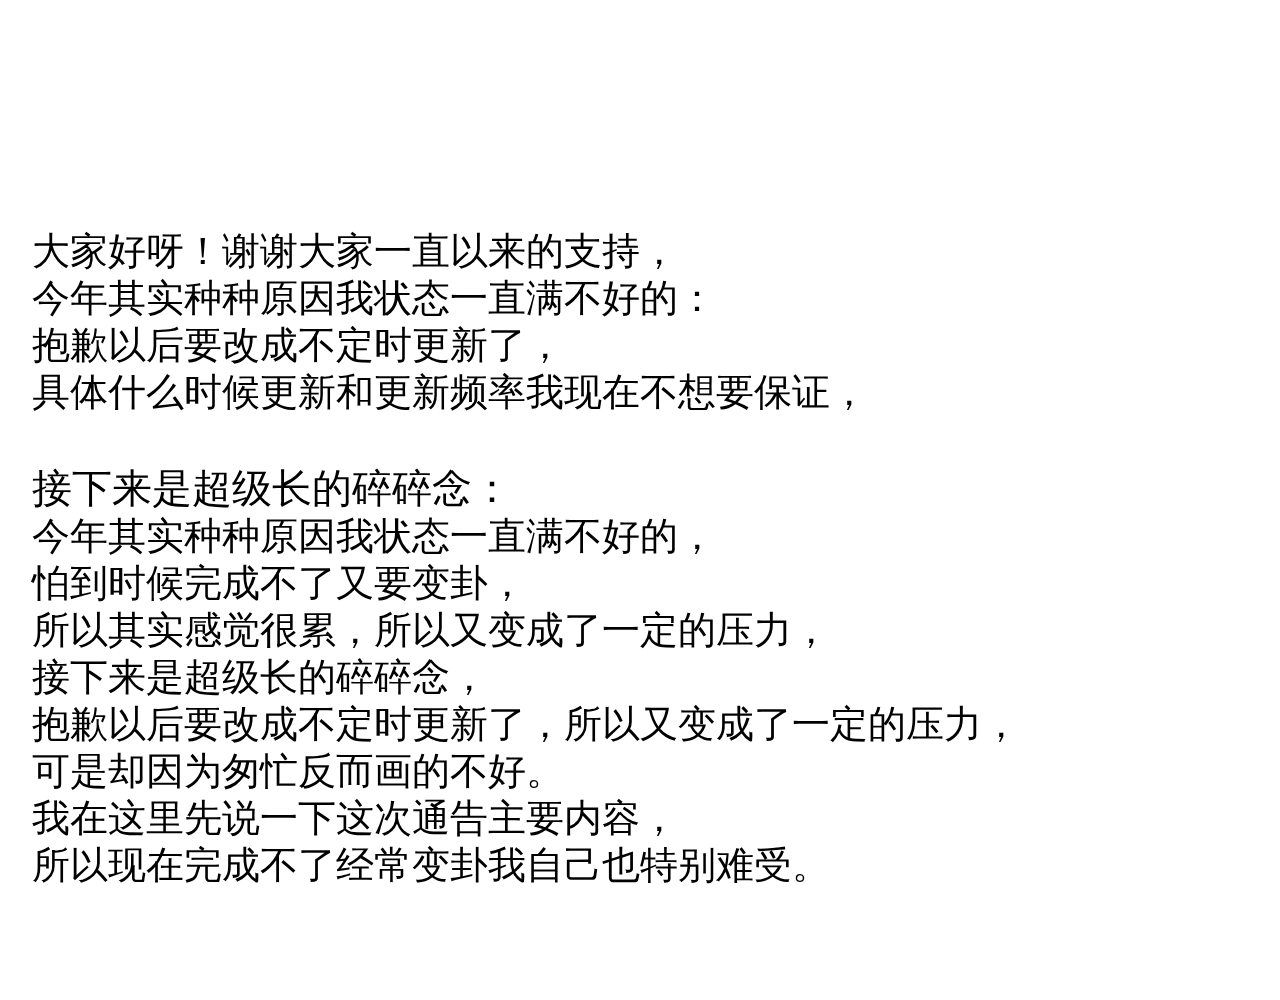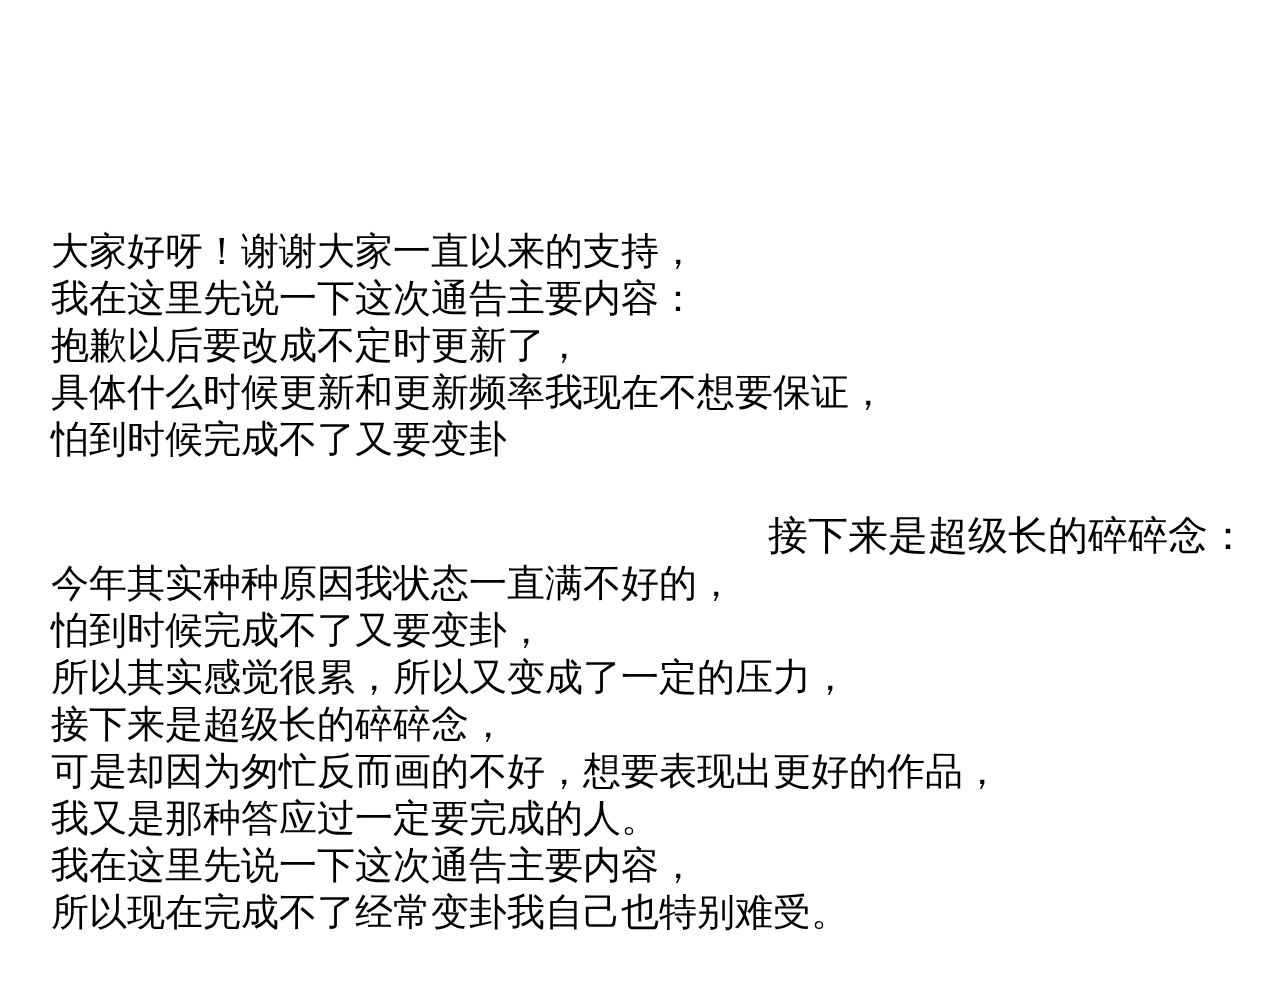--- a/index.html
+++ b/index.html
@@ -20,49 +20,46 @@
     left: 32px;
     top: 228px;
     width: 1216px;
   }
   .line {
     color: #000000;
     font-size: 38px;
     line-height: 47px;
     white-space: pre;
     letter-spacing: 0px;
-    margin-left: 19px;
   }
   .line.blank {
     height: 47px;
   }
   .line.heading {
     font-size: 40px;
     line-height: 50px;
-    text-align: right;
   }
 </style>
 </head>
 <body>
 
 <div class="page">
   <div class="text-block">
 
     <div class="line">大家好呀！谢谢大家一直以来的支持，</div>
-    <div class="line">我在这里先说一下这次通告主要内容：</div>
+    <div class="line">今年其实种种原因我状态一直满不好的：</div>
     <div class="line">抱歉以后要改成不定时更新了，</div>
     <div class="line">具体什么时候更新和更新频率我现在不想要保证，</div>
-    <div class="line">怕到时候完成不了又要变卦</div>
 
     <div class="line blank"></div>
 
     <div class="line heading">接下来是超级长的碎碎念：</div>
     <div class="line">今年其实种种原因我状态一直满不好的，</div>
     <div class="line">怕到时候完成不了又要变卦，</div>
     <div class="line">所以其实感觉很累，所以又变成了一定的压力，</div>
     <div class="line">接下来是超级长的碎碎念，</div>
-    <div class="line">可是却因为匆忙反而画的不好，想要表现出更好的作品，</div>
-    <div class="line">我又是那种答应过一定要完成的人。</div>
+    <div class="line">抱歉以后要改成不定时更新了，所以又变成了一定的压力，</div>
+    <div class="line">可是却因为匆忙反而画的不好。</div>
     <div class="line">我在这里先说一下这次通告主要内容，</div>
     <div class="line">所以现在完成不了经常变卦我自己也特别难受。</div>
 
   </div>
 </div>
 
 </body></html>

